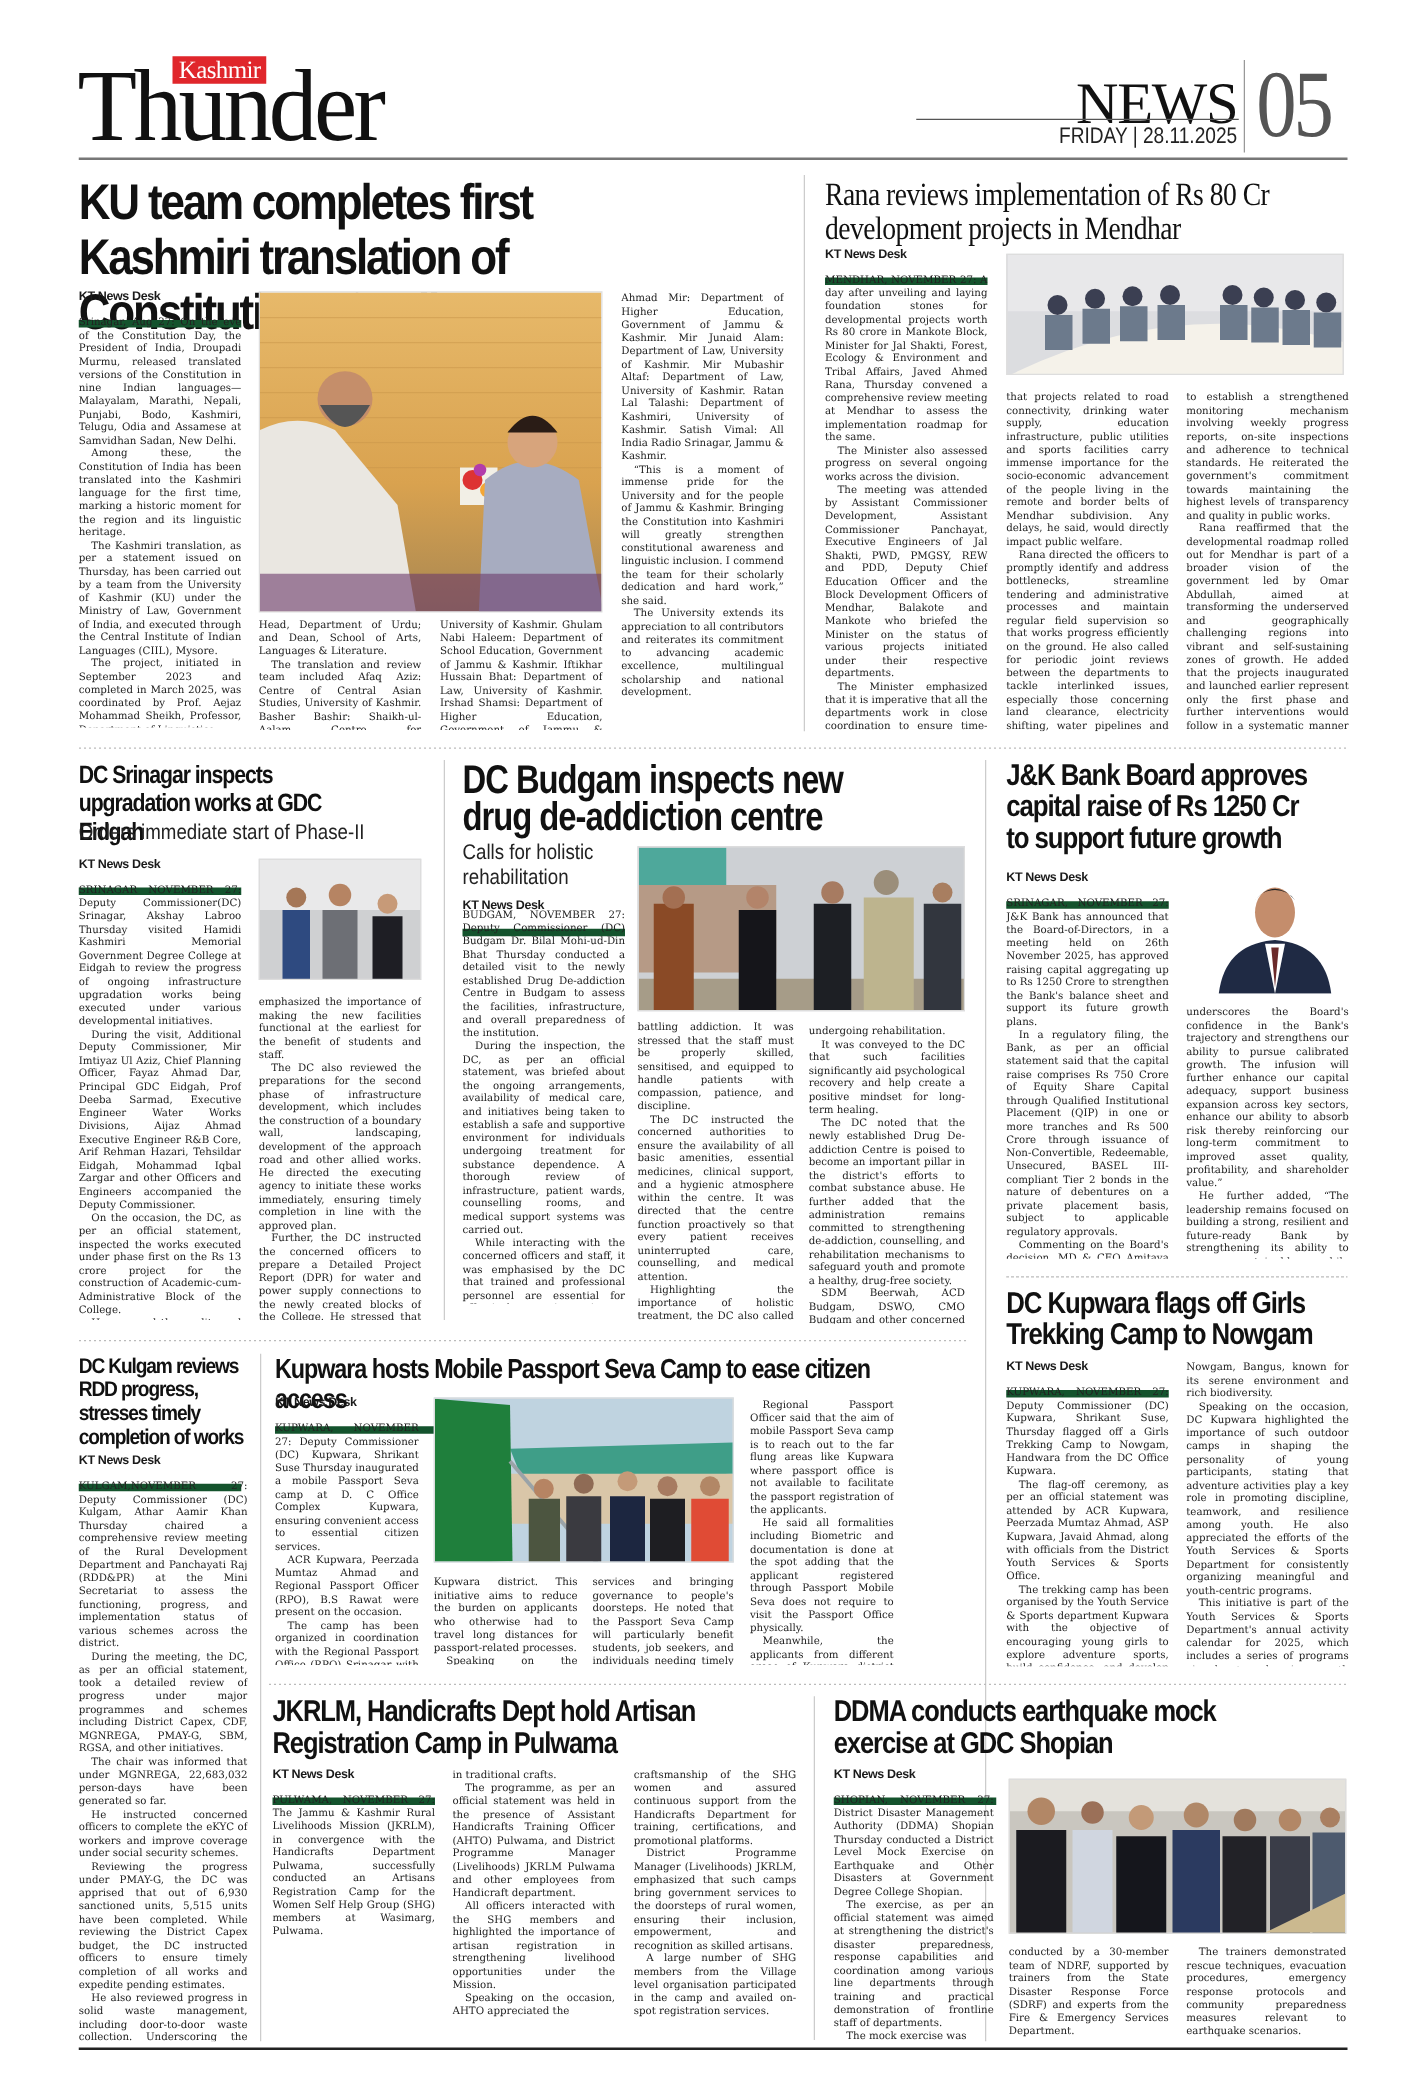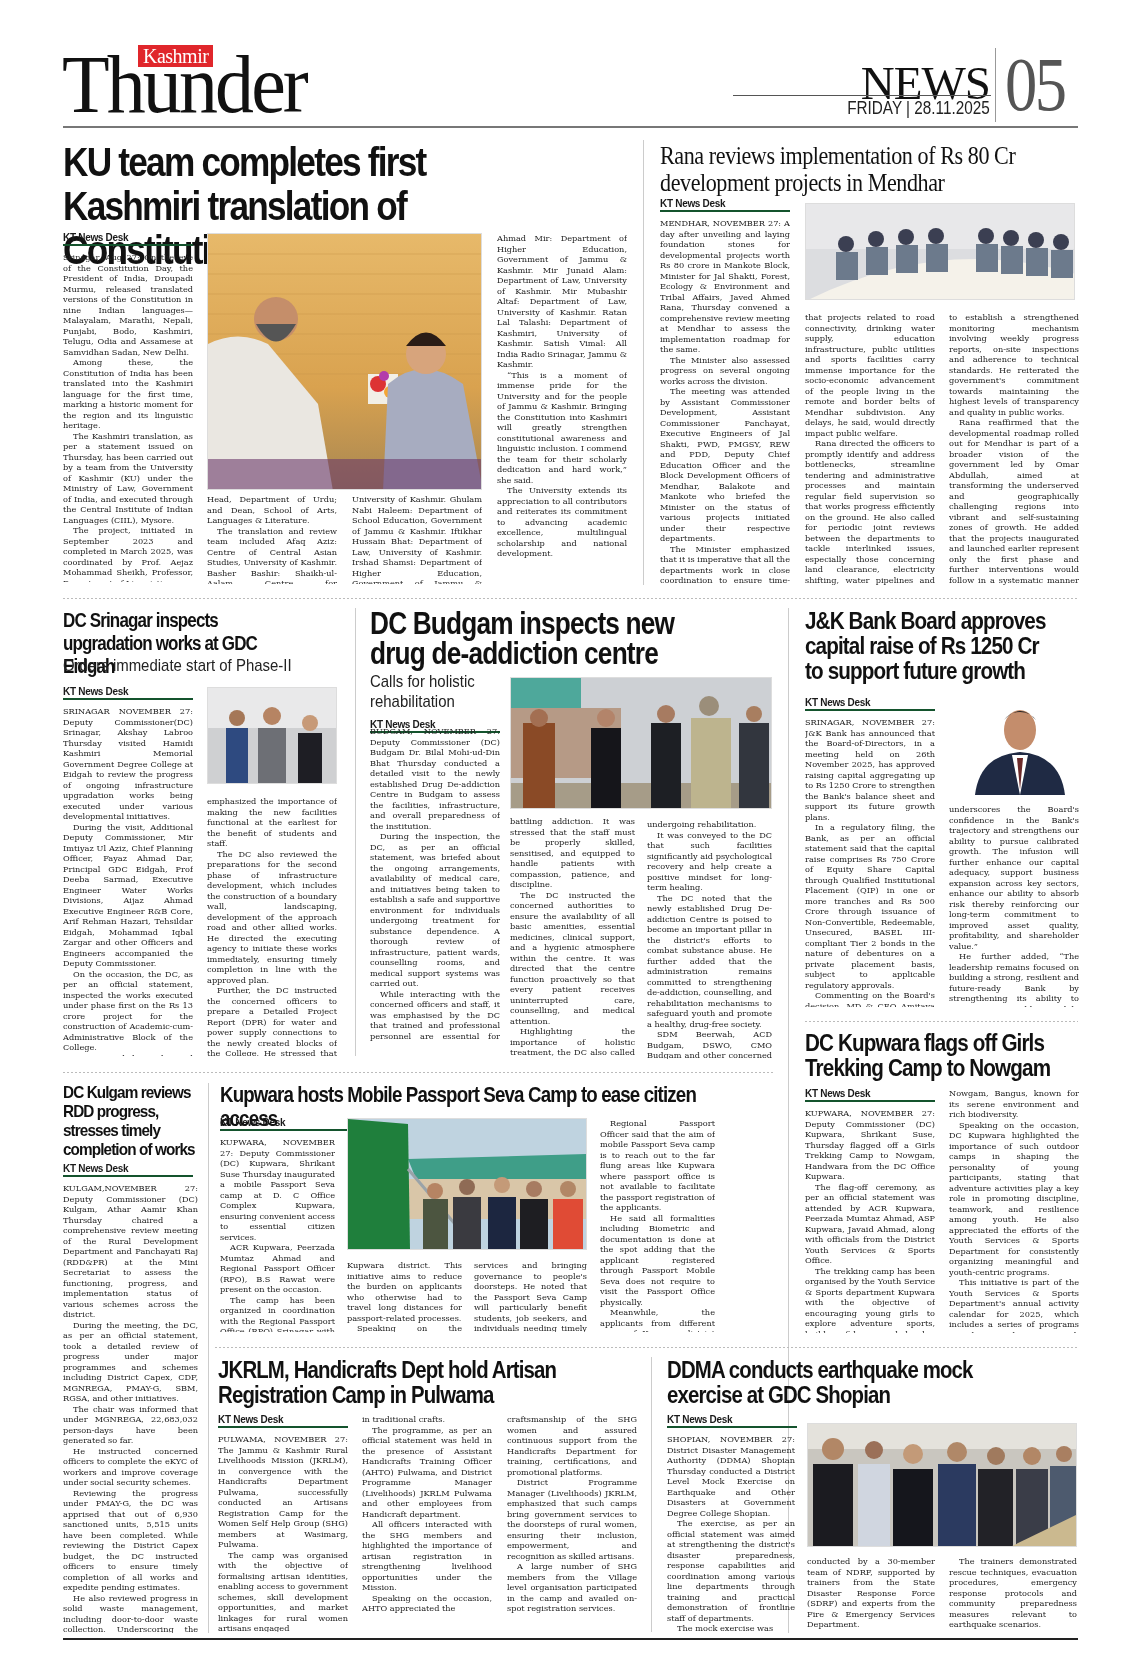--- a/index.html
+++ b/index.html
@@ -13,21 +13,21 @@
 .news-rule{left:733px;top:95px;width:258px;height:1px;background:#555}
 .page-num{left:1005px;top:42px;font-family:"Liberation Serif",serif;font-size:76px;line-height:84px;color:#555;letter-spacing:-3px;transform:scaleX(0.85);transform-origin:left}
 .page-sep{left:995px;top:48px;width:1px;height:74px;background:#999}
 .top-rule{left:63px;top:126px;width:1015px;height:2px;background:#777}
 .hline{position:absolute;height:1px;background:repeating-linear-gradient(90deg,#bbb 0 2px,transparent 2px 4px)}
 .vline{position:absolute;width:1px;background:#ccc}
 .bottom-rule{left:63px;top:1638px;width:1015px;height:2px;background:#222}
 h1,h2,h3{font-family:"Liberation Sans",sans-serif;font-weight:700;color:#111;letter-spacing:-1px}
 .hl-ku{left:63px;top:140px;width:560px;font-size:40px;line-height:44px;transform:scaleX(0.88);transform-origin:left;letter-spacing:-2px}
 .hl-rana{left:660px;top:142px;width:440px;font-family:"Liberation Serif",serif;font-weight:400;font-size:26px;line-height:27px;transform:scaleX(0.85);transform-origin:left;letter-spacing:-0.5px}
-.desk{font-family:"Liberation Sans",sans-serif;font-weight:700;font-size:10px;border-bottom:2px solid #14532d;padding-bottom:1px;position:absolute;width:130px;letter-spacing:-0.3px}
+.desk{font-family:"Liberation Sans",sans-serif;font-weight:700;font-size:10px;border-bottom:6px solid #14532d;padding-bottom:13px;position:absolute;width:130px;letter-spacing:-0.3px}
 .body{position:absolute;font-family:"DejaVu Serif",serif;font-size:8.2px;line-height:10.5px;text-align:justify;color:#222;overflow:hidden}
 .body p{text-indent:10px}
 .body p:first-child{text-indent:0}
 .photo{position:absolute;overflow:hidden;border:1px solid #ddd}
 .sub{font-family:"Liberation Sans",sans-serif;font-weight:400;color:#222;position:absolute;transform:scaleX(0.88);transform-origin:left}
 </style>
 </head>
 <body>
 
 <div class="abs masthead-logo">
@@ -286,21 +286,20 @@
     <p>He said all formalities including Biometric and documentation is done at the spot adding that the applicant registered through Passport Mobile Seva does not require to visit the Passport Office physically.</p>
     <p>Meanwhile, the applicants from different areas of Kupwara district have expressed their satisfaction over the Mobile Passport Van facility for saving their time and efforts with onspot registration process.</p>
 </div>
 
 <div class="hline" style="left:215px;top:1347px;width:863px"></div>
 
 <h2 class="abs" style="left:218px;top:1357px;width:420px;font-size:24px;line-height:25px;transform:scaleX(0.85);transform-origin:left">JKRLM, Handicrafts Dept hold Artisan Registration Camp in Pulwama</h2>
 <div class="desk" style="left:218px;top:1414px">KT News Desk</div>
 <div class="body" style="left:218px;top:1434px;width:130px;height:198px">
   <p>PULWAMA, NOVEMBER 27: The Jammu &amp; Kashmir Rural Livelihoods Mission (JKRLM), in convergence with the Handicrafts Department Pulwama, successfully conducted an Artisans Registration Camp for the Women Self Help Group (SHG) members at Wasimarg, Pulwama.</p>
-    <p>The camp was organised with the objective of formalising artisan identities, enabling access to government schemes, skill development opportunities, and market linkages for rural women artisans engaged</p>
 </div>
 <div class="body" style="left:362px;top:1414px;width:130px;height:218px">
   <p>in traditional crafts.</p>
     <p>The programme, as per an official statement was held in the presence of Assistant Handicrafts Training Officer (AHTO) Pulwama, and District Programme Manager (Livelihoods) JKRLM Pulwama and other employees from Handicraft department.</p>
     <p>All officers interacted with the SHG members and highlighted the importance of artisan registration in strengthening livelihood opportunities under the Mission.</p>
     <p>Speaking on the occasion, AHTO appreciated the</p>
 </div>
 <div class="body" style="left:507px;top:1414px;width:130px;height:218px">
   <p>craftsmanship of the SHG women and assured continuous support from the Handicrafts Department for training, certifications, and promotional platforms.</p>
     <p>District Programme Manager (Livelihoods) JKRLM, emphasized that such camps bring government services to the doorsteps of rural women, ensuring their inclusion, empowerment, and recognition as skilled artisans.</p>

